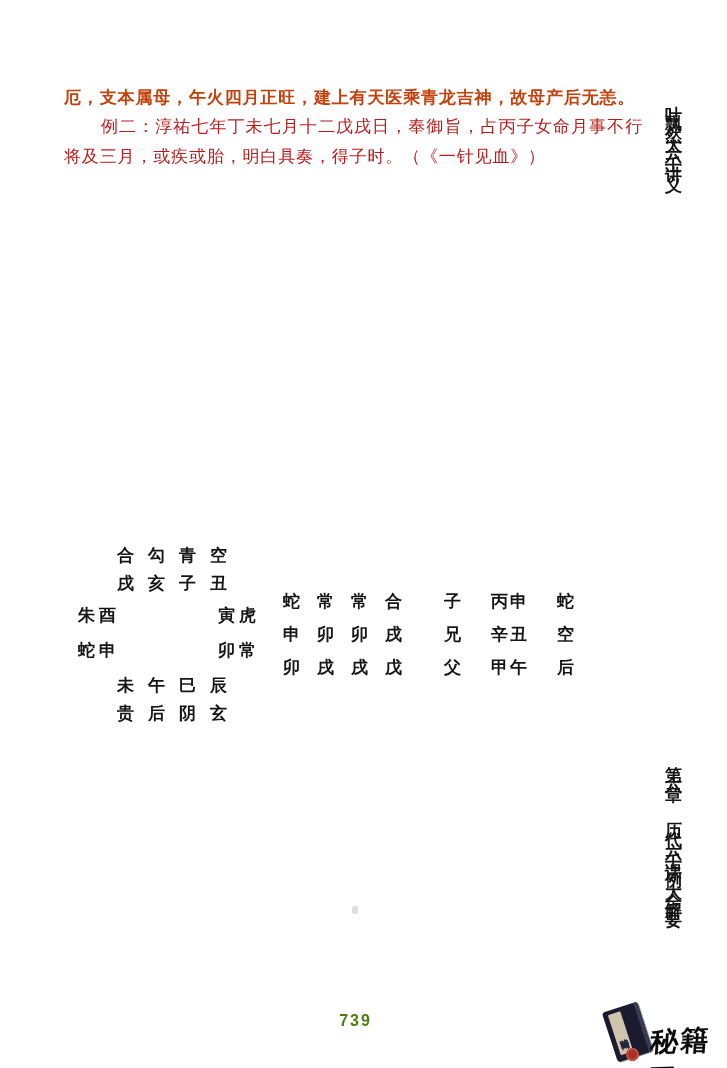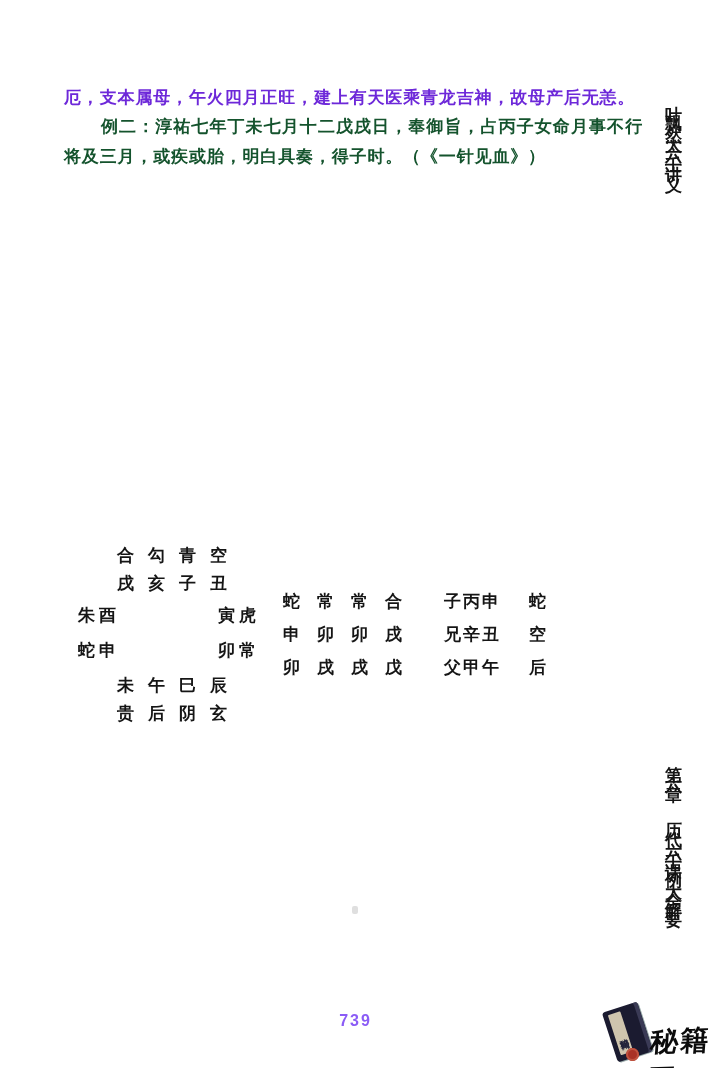--- a/index.html
+++ b/index.html
@@ -17,62 +17,62 @@
   
   .text-block { position:absolute; left:64px; width:579px; }
   .text-block.upper { top:83px; }
   .text-block.lower { top:740px; }
   .para {
     margin:0;
     font-size:17px; line-height:29.4px;
     letter-spacing:0.85px;
     text-align:justify;
     font-weight:600;
-    color:#6d28d9;
+    color:#c2410c;
   }
   .para.indent { text-indent:37px; }
-  .para.strong { font-weight:700; color:#14532d; }
+  .para.strong { font-weight:400; color:#b91c1c; }
 
   
   .diagram { position:absolute; left:64px; top:545px; width:579px; height:190px; font-weight:700; }
   .prow { position:absolute; display:flex; }
   .pc { width:19px; text-align:center; font-size:17px; line-height:20px; }
   .prow.mid { left:52px; gap:12px; }
   .prow.r1 { top:1px; }
   .prow.r2 { top:29px; }
   .prow.r5 { top:131px; }
   .prow.r6 { top:159px; }
   .prow.side-left  { left:13px; gap:2px; }
   .prow.side-right { left:153px; gap:2px; }
   .prow.s1 { top:61px; }
   .prow.s2 { top:96px; }
 
   .lessons { position:absolute; left:218px; top:47px; display:flex; flex-direction:column; gap:13px; }
   .lrow { display:flex; align-items:center; }
   .lc   { width:19px; margin-right:15px; text-align:center; font-size:17px; line-height:20px; }
   .lrel { width:19px; margin-left:25px; text-align:center; font-size:17px; line-height:20px; }
-  .lpill{ width:40px; text-align:center; font-size:17px; line-height:20px; letter-spacing:2px; }
+  .lpill{ width:40px; margin-left:28px; text-align:center; font-size:17px; line-height:20px; letter-spacing:2px; }
   .lgod { width:19px; margin-left:26px; text-align:center; font-size:17px; line-height:20px; }
 
   
   .vtitle {
     position:absolute; left:662px;
     writing-mode:vertical-rl; text-orientation:upright;
     font-size:17px; font-weight:700; letter-spacing:10px;
     color:#141414; white-space:pre;
   }
   .vtitle.top { top:92px; }
   .vtitle.bottom { top:752px; }
 
   
   .pagenum {
     position:absolute; left:328px; top:1012px; width:55px;
     text-align:center; font-size:16px; letter-spacing:2px; font-weight:600;
     font-family:"Liberation Sans","DejaVu Sans",sans-serif;
-    color:#8b5cf6;
+    color:#4d7c0f;
   }
 
   
   .logo { position:absolute; left:596px; top:998px; width:131px; height:70px; }
   .logo-book {
     position:absolute; left:13px; top:8px; width:37px; height:52px;
     background:#1b1b30; border-radius:3px;
     transform:rotate(-18deg);
     box-shadow:1px 1px 0 #9aa, inset -4px 0 0 #3a3a55;
   }

